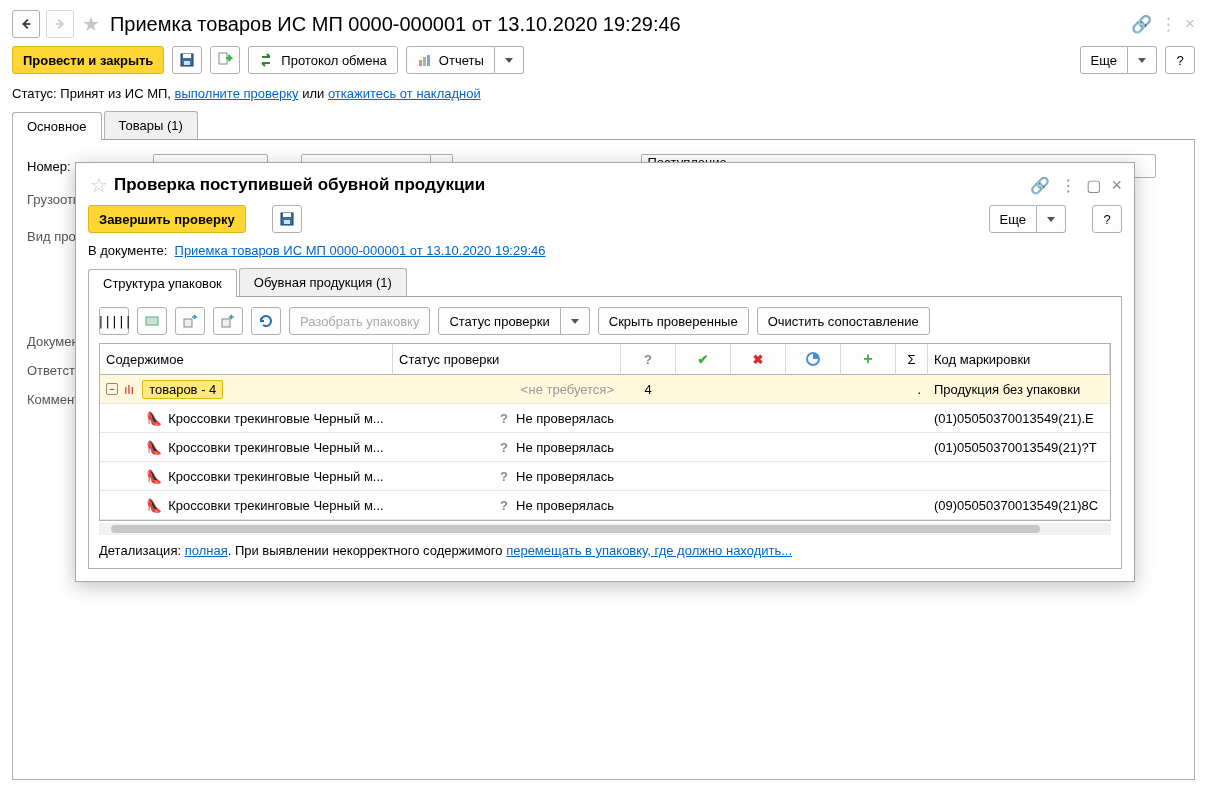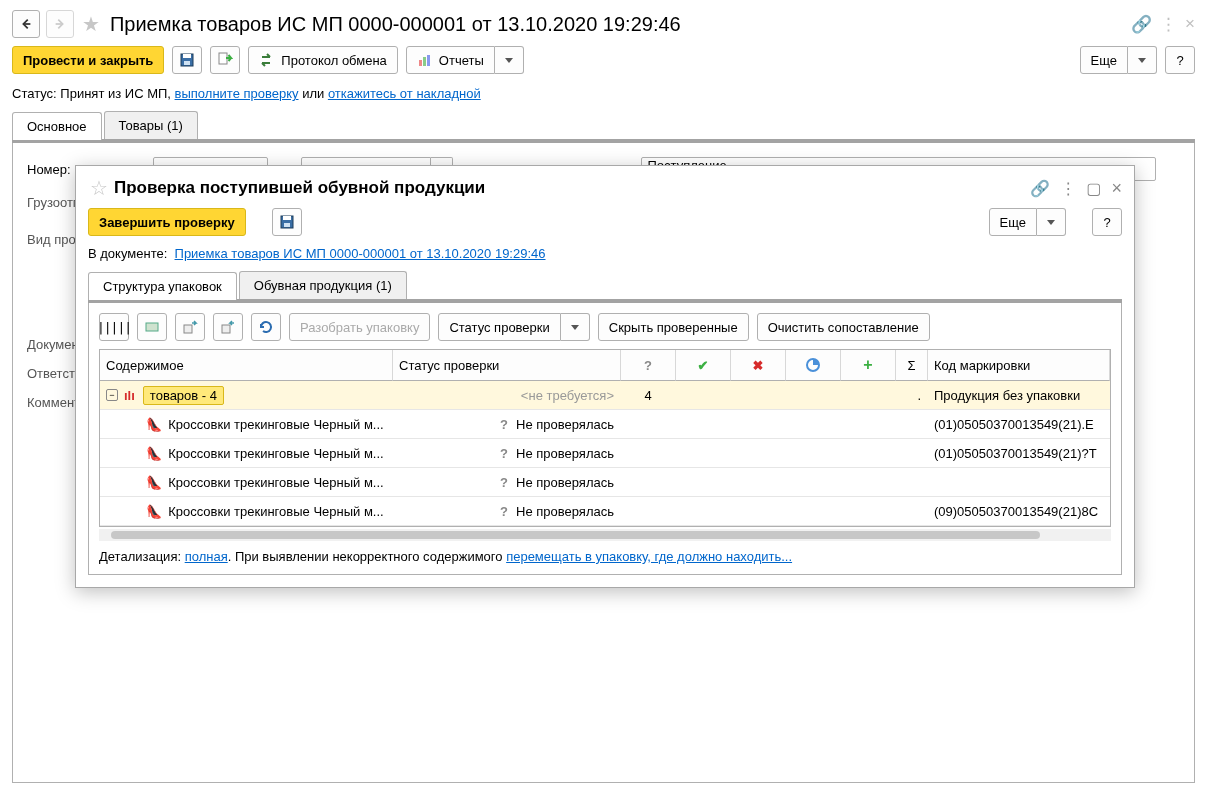--- a/index.html
+++ b/index.html
@@ -21,21 +21,21 @@
 .btn-icon { width: 30px; padding: 0; justify-content: center; }
 .btn-group { display: inline-flex; }
 .btn-group .btn:first-child { border-top-right-radius: 0; border-bottom-right-radius: 0; }
 .btn-group .btn:last-child { border-top-left-radius: 0; border-bottom-left-radius: 0; border-left: 0; }
 .chevron-down { width: 0; height: 0; border-left: 4px solid transparent; border-right: 4px solid transparent; border-top: 5px solid #555; display: inline-block; }
 
 
 .status-line { margin-bottom: 10px; }
 
 
-.tabs { display: flex; border-bottom: 4px solid #a3a3a3; }
+.tabs { display: flex; border-bottom: 1px solid #a3a3a3; }
 .tab { padding: 6px 14px; border: 1px solid #b0b0b0; border-bottom: none; border-radius: 3px 3px 0 0; margin-right: 2px; background: #f0f0f0; cursor: pointer; }
 .tab.active { background: #fff; position: relative; top: 1px; }
 
 
 .bg-form { border: 1px solid #b0b0b0; border-top: none; padding: 14px; min-height: 640px; position: relative; }
 .form-row { display: flex; align-items: center; margin-bottom: 14px; gap: 8px; }
 .form-label { width: 118px; }
 .input { border: 1px solid #b0b0b0; border-radius: 2px; height: 24px; padding: 0 6px; background: #fff; }
 .input.number { width: 115px; }
 .input.date { width: 130px; }
@@ -307,21 +307,21 @@
                 </div>
               <div class="th" style="width:32px;justify-content:center;">
                   <span>Σ</span>
                 </div>
               <div class="th col-code">Код маркировки</div>
             </div>
             <div class="table-body">
               <div class="tr group">
                 <div class="td content">
                   <span class="expander">−</span>
-                  <span style="color:#d62b2b;margin-right:4px;font-weight:bold;">ılı</span>
+                  <span style="color:#d62b2b;margin-right:4px;">ılı</span>
                   <span class="chip">товаров - 4</span>
                 </div>
                 <div class="td status">
                     <span class="status-text-gray">&lt;не требуется&gt;</span>
                   </div>
                 <div class="td iconcell">4</div>
                 <div class="td iconcell"></div>
                 <div class="td iconcell"></div>
                 <div class="td iconcell"></div>
                 <div class="td iconcell"></div>

